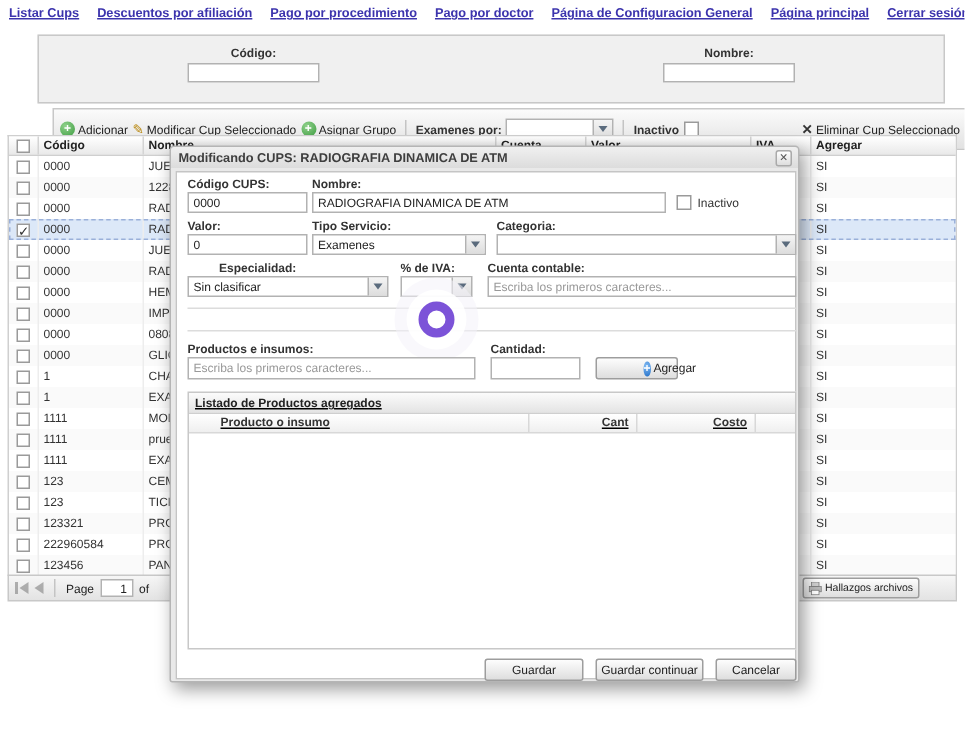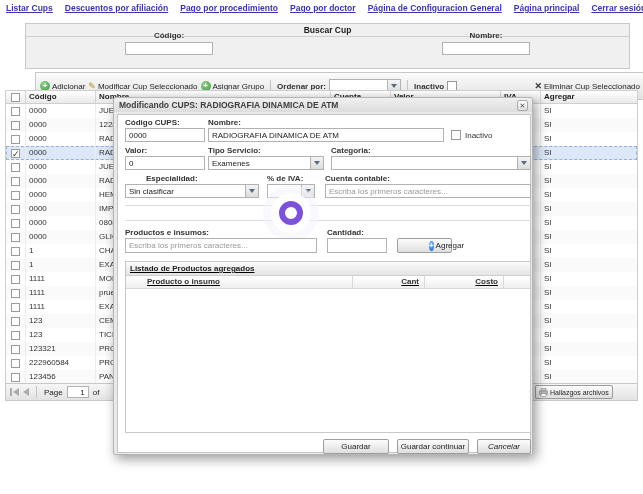--- a/index.html
+++ b/index.html
@@ -74,42 +74,41 @@
   .l-cols { display:flex; height:13px; background:linear-gradient(#fff,#efefef); border-bottom:1px solid #d8d8d8; font-size:8px; font-weight:bold; color:#333; }
   .l-cols > div { border-right:1px solid #d8d8d8; padding:1px 5px; white-space:nowrap; overflow:hidden;margin-left:16px; }
   .lc0 { width:238px; } .lc1 { width:62px; text-align:right; } .lc2 { width:70px; text-align:right; } .lc3 { flex:1; border-right:none !important; }
 </style>
 </head>
 <body>
 
 <div class="abs topnav"><a>Listar Cups</a><a>Descuentos por afiliación</a><a>Pago por procedimiento</a><a>Pago por doctor</a><a>Página de Configuracion General</a><a>Página principal</a><a>Cerrar sesión</a></div>
 
 <div class="abs search">
-  <div class="hd">Buscar Cup</div>
   <div class="fld-lbl" style="left:99px; top:7px; width:88px;">Código:</div>
   <input class="inp abs" style="left: 99px; top: 18px; width: 88px; height: 13px;" value="">
   <div class="fld-lbl" style="left:416px; top:7px; width:88px;">Nombre:</div>
   <input class="inp abs" style="left: 416px; top: 18px; width: 88px; height: 13px;" value="">
 </div>
 
 <div class="abs toolbar tbar-bg">
   <div class="titem">
     <span class="ic-add"></span>
     <span>Adicionar</span>
   </div>
   <div class="titem">
     <span class="ic-pencil"></span>
     <span>Modificar Cup Seleccionado</span>
   </div>
   <div class="titem">
     <span class="ic-add"></span>
     <span>Asignar Grupo</span>
   </div>
   <div class="sep"></div>
-  <span class="lbl">Ordenar por:</span>
+  <span class="lbl">Examenes por:</span>
   <div class="combo" style="width:72px; height:14px;">
     <span class="val"></span>
     <span class="arr">
         <i></i>
       </span>
   </div>
   <div class="sep"></div>
   <span class="lbl">Inactivo</span>
   <span class="cb"></span>
   <div style="flex:1;"></div>
@@ -442,15 +441,15 @@
         <div class="lc0">Producto o insumo</div>
         <div class="lc1">Cant</div>
         <div class="lc2">Costo</div>
         <div class="lc3"></div>
       </div>
       <div></div>
     </div>
 
     <div class="abs btn" style="left:205px; top:324px; width:66px; height:15px;">Guardar</div>
     <div class="abs btn" style="left:279px; top:324px; width:72px; height:15px;">Guardar continuar</div>
-    <div class="abs btn" style="left:359px; top:324px; width:54px; height:15px;font-style:italic;">Cancelar</div>
+    <div class="abs btn" style="left:359px; top:324px; width:54px; height:15px;">Cancelar</div>
   </div>
 </div>
 
 </body></html>

